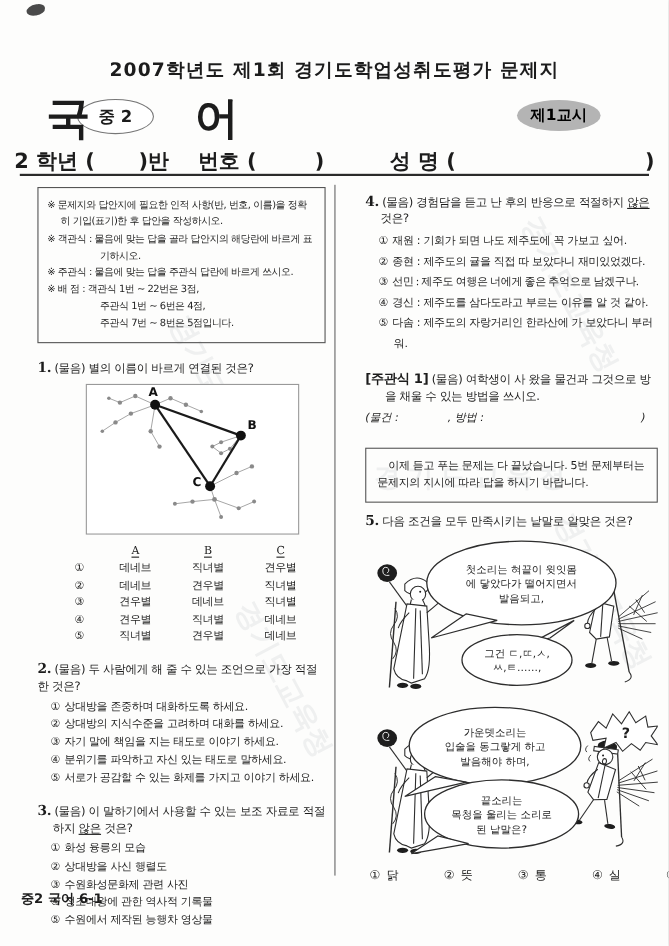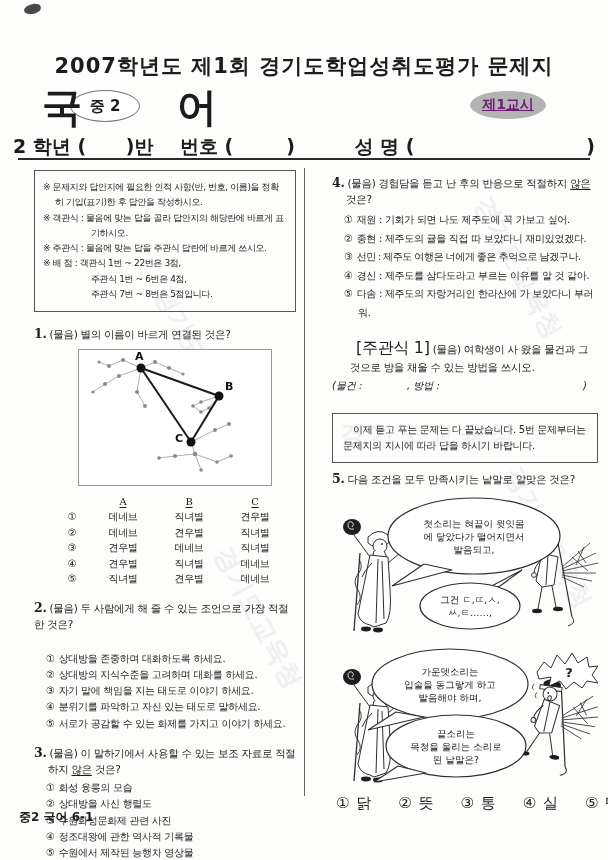--- a/index.html
+++ b/index.html
@@ -4,27 +4,27 @@
 <style>
   html,body{margin:0;padding:0;background:#e8e8e8;}
   .page{
     position:relative;width:608px;height:860px;background:#fdfdfc;
     font-family:"DejaVu Sans","Liberation Sans",sans-serif;color:#1c1c1c;
     overflow:hidden;margin:0 auto;box-shadow:0 0 4px rgba(0,0,0,.3);
   }
   .wm{position:absolute;color:rgba(120,130,140,.10);font-weight:bold;pointer-events:none;white-space:nowrap;}
   .scan-blob{position:absolute;left:24px;top:4px;width:17px;height:10px;background:#4a4a4a;border-radius:60% 40% 55% 45%;transform:rotate(-8deg);}
   
-  .doc-title{position:absolute;top:52px;left:0;width:100%;text-align:center;font-size:21px;font-weight:bold;letter-spacing:1px;}
+  .doc-title{position:absolute;top:52px;left:0;width:100%;text-align:center;font-size:17px;font-weight:bold;letter-spacing:1px;}
   .badge-grade{position:absolute;left:70px;top:90px;width:68px;height:30px;border:1.5px solid #777;border-radius:50%;
     display:flex;align-items:center;justify-content:center;font-size:15px;font-weight:bold;background:#fff;}
   .subject-title{position:absolute;top:80px;left:0;width:100%;text-align:left;
     font-family:Liberation Sans, sans-serif;font-size:40px;font-weight:bold;letter-spacing:42px;text-indent:42px;}
   .badge-period{position:absolute;right:62px;top:91px;width:76px;height:28px;background:#b4b4b4;border-radius:50%;
-    display:flex;align-items:center;justify-content:center;font-size:14px;font-weight:bold;color:#701a75;text-decoration:underline;}
+    display:flex;align-items:center;justify-content:center;font-size:14px;font-weight:bold;color:#000000;}
   .student-line{position:absolute;top:134px;left:0;width:100%;text-align:center;font-size:19px;font-weight:bold;white-space:pre;}
   .head-rule{position:absolute;top:158px;left:18px;width:572px;height:2px;background:#2a2a2a;}
   .col-divider{position:absolute;left:304px;top:168px;width:1px;height:628px;background:#666;}
   
   .col-left{position:absolute;left:34px;top:170px;width:262px;}
   .col-right{position:absolute;left:332px;top:168px;width:266px;}
   
   .instr-box{border:1.2px solid #555;padding:9px 8px 9px 8px;font-size:9px;line-height:1.7;letter-spacing:-0.4px;}
   .instr-item1{padding-left:12px;text-indent:-12px;}
   .instr-item2{padding-left:48px;text-indent:-48px;}
@@ -37,28 +37,28 @@
   .opt .mark{margin-right:4px;}
   .u{text-decoration:underline;text-underline-offset:2px;}
   
   .diagram-box{margin:5px 0 0 44px;width:192px;height:135px;border:1px solid #999;background:#fff;}
   .q1-table{margin:8px 0 0 20px;font-size:10px;letter-spacing:-0.3px;}
   .q1-tr{display:flex;line-height:1.55;}
   .q1-m{width:36px;text-align:center;}
   .q1-c{width:66px;text-align:center;}
   .q1-th{width:66px;text-align:center;text-decoration:underline;text-underline-offset:2px;font-family:"DejaVu Serif","Liberation Serif",serif;}
   
-  .subj-label{font-weight:normal;font-size:16px;margin-left:24px;}
+  .subj-label{font-weight:bold;font-size:12px;}
   .answer-line{font-size:10px;white-space:pre;margin-top:4px;font-style:italic;}
   
   .notice-box{border:1.2px solid #555;padding:8px 10px;font-size:10px;line-height:1.6;margin-top:20px;letter-spacing:-0.3px;}
   .notice-box div{text-indent:1em;}
   
   .cartoon{position:relative;width:266px;height:294px;margin-top:6px;}
-  .q5-opts{display:flex;gap:26px;font-size:15px;margin:6px 0 0 4px;white-space:nowrap;}
+  .q5-opts{display:flex;gap:40px;font-size:11px;margin:6px 0 0 4px;white-space:nowrap;}
   .q5-opts span{letter-spacing:1px;}
   .footer{position:absolute;bottom:34px;left:0;width:100%;text-align:left;font-size:12px;font-weight:bold;padding-left:19px;}
   svg text{font-family:"DejaVu Sans","Liberation Sans",sans-serif;}
 </style>
 </head>
 <body>
 
 <div class="page">
 
   <div class="scan-blob"></div>
@@ -186,21 +186,21 @@
         <div class="q1-m">⑤</div>
         <div class="q1-c">직녀별</div>
         <div class="q1-c">견우별</div>
         <div class="q1-c">데네브</div>
       </div>
     </div>
 
     <div class="q-head" style="margin-top:12px;">
       <span class="q-no">2.</span><span>(물음) 두 사람에게 해 줄 수 있는 조언으로 가장 적절한 것은?</span>
     </div>
-    <div style="margin-top:19px;">
+    <div style="margin-top:3px;">
       <div class="opt"><span class="mark">①</span><span>상대방을 존중하며 대화하도록 하세요.</span></div>
       <div class="opt"><span class="mark">②</span><span>상대방의 지식수준을 고려하며 대화를 하세요.</span></div>
       <div class="opt"><span class="mark">③</span><span>자기 말에 책임을 지는 태도로 이야기 하세요.</span></div>
       <div class="opt"><span class="mark">④</span><span>분위기를 파악하고 자신 있는 태도로 말하세요.</span></div>
       <div class="opt"><span class="mark">⑤</span><span>서로가 공감할 수 있는 화제를 가지고 이야기 하세요.</span></div>
     </div>
 
     <div class="q-head q-stem-wrap" style="margin-top:12px;">
       <span class="q-no">3.</span><span>(물음) 이 말하기에서 사용할 수 있는 보조 자료로 적절하지 </span><span class="u">않은</span><span> 것은?</span>
     </div>

